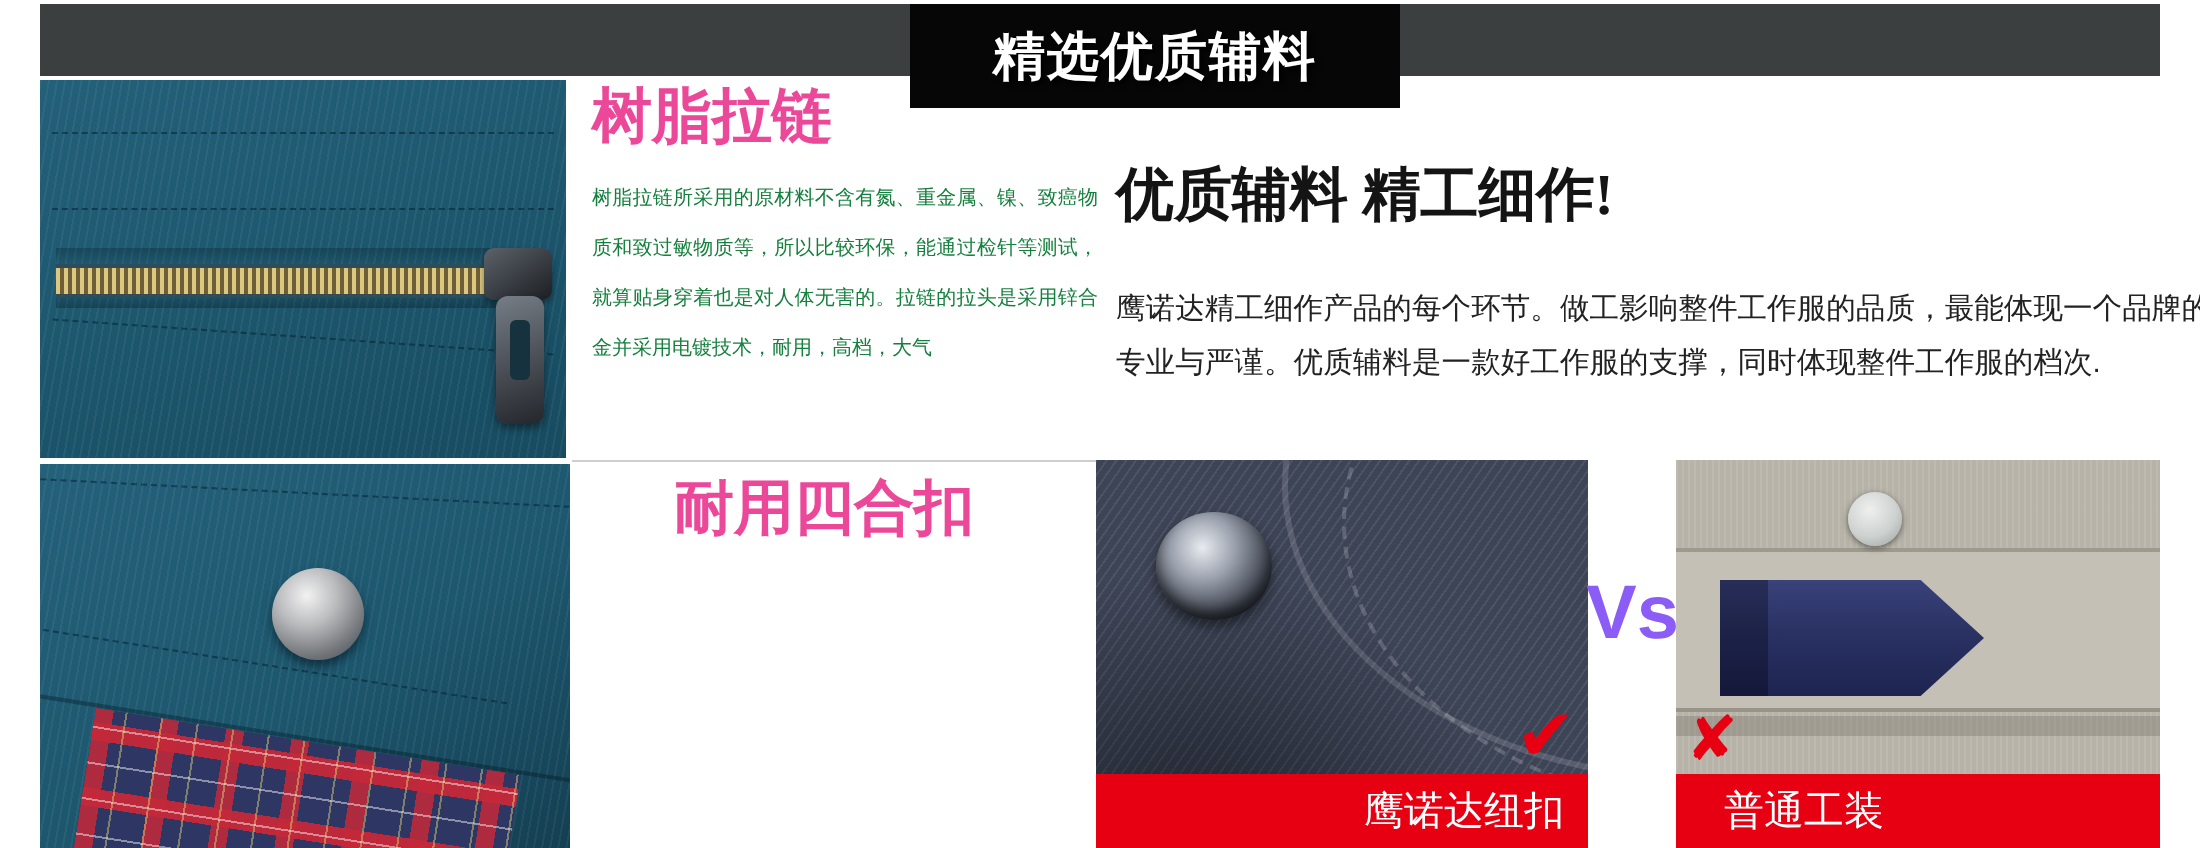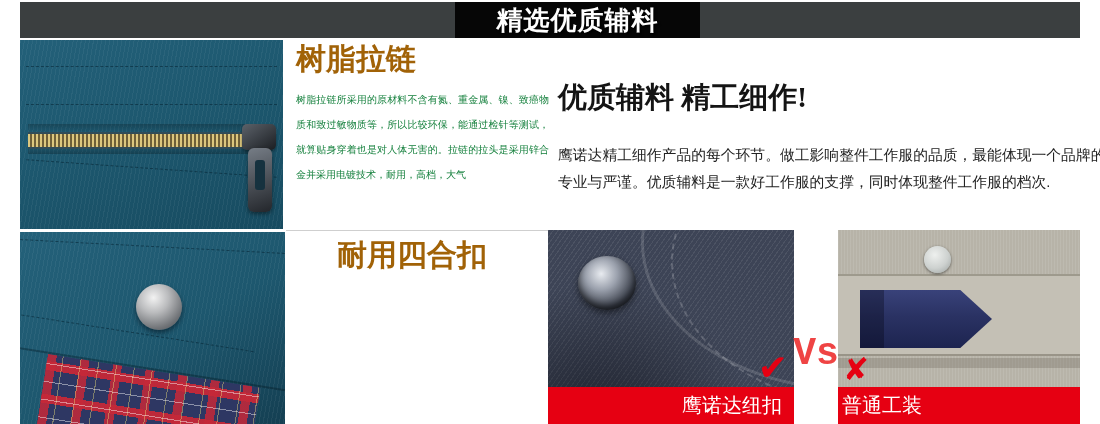--- a/index.html
+++ b/index.html
@@ -3,21 +3,21 @@
 <meta charset="utf-8">
 <style>
   html,body{margin:0;padding:0;}
   body{
     width:1100px;height:424px;position:relative;overflow:hidden;
     background:#ffffff;
     font-family:"Liberation Sans","DejaVu Sans",sans-serif;
   }
   
   .header-bar{position:absolute;left:20px;top:2px;width:1060px;height:36px;background:#3b3f40;}
-  .header-black{position:absolute;left:435px;top:0;width:245px;height:36px;background:#060606;
+  .header-black{position:absolute;left:435px;top:0;width:245px;height:52px;background:#060606;
     display:flex;align-items:center;justify-content:center;}
   .header-title{color:#fff;font-size:26px;font-weight:bold;letter-spacing:1px;
     text-shadow:2px 2px 2px rgba(0,0,0,.85);white-space:nowrap;}
   
   .photo{position:absolute;overflow:hidden;}
   .photo-zipper{left:20px;top:40px;width:263px;height:189px;
     background:linear-gradient(160deg,#236079 0%,#1d586f 45%,#174b60 100%);}
   .photo-snap{left:20px;top:232px;width:265px;height:192px;
     background:linear-gradient(150deg,#24617a 0%,#1d576e 55%,#143f52 100%);}
   .fabric-tex{position:absolute;inset:0;
@@ -41,21 +41,21 @@
       repeating-linear-gradient(0deg,rgba(197,40,56,.95) 0 9px,transparent 9px 33px),
       repeating-linear-gradient(90deg,rgba(197,40,56,.85) 0 9px,transparent 9px 33px);}
   .seam-diag{position:absolute;left:-20px;top:112px;width:330px;height:0;
     border-top:2px solid rgba(0,20,30,.35);transform:rotate(9deg);transform-origin:0 0;}
   .snap-button{position:absolute;left:116px;top:52px;width:46px;height:46px;border-radius:50%;
     background:radial-gradient(circle at 38% 30%,#f2f2f2,#babbbd 35%,#6f7276 72%,#45474b 100%);
     box-shadow:0 3px 5px rgba(0,10,20,.5);}
   
   .feature{position:absolute;left:296px;width:256px;}
   .feature-1{top:42px;} .feature-2{top:238px;margin-left:41px;}
-  .feature-heading{color:#a16207;font-size:30px;font-weight:bold;line-height:1.15;margin:0 0 10px;}
+  .feature-heading{color:#ec4899;font-size:30px;font-weight:bold;line-height:1.15;margin:0 0 10px;}
   .feature-body{font-size:10px;line-height:25px;color:#15803d;margin:0;width:253px;text-align:justify;}
   .divider{position:absolute;left:286px;top:230px;width:262px;height:1px;background:#cfcfcf;}
   
   .intro{position:absolute;left:558px;top:78px;width:548px;}
   .intro-heading{font-family:"Liberation Serif","DejaVu Serif",serif;font-size:29px;font-weight:bold;
     color:#141414;margin:0 0 24px;}
   .intro-body{font-size:14.8px;line-height:27px;color:#222;margin:0;}
   
   .photo-good{left:548px;top:230px;width:246px;height:194px;background:#3d4456;}
   .twill{position:absolute;inset:0;
@@ -80,26 +80,26 @@
     clip-path:polygon(0 0,76% 0,100% 50%,76% 100%,0 100%);}
   .tab-fold{position:absolute;left:0;top:0;width:24px;height:100%;background:rgba(0,0,10,.3);}
   .tab-snap{position:absolute;left:86px;top:16px;width:27px;height:27px;border-radius:50%;
     background:radial-gradient(circle at 40% 33%,#eef0ee,#cdd1cf 55%,#9aa09e 100%);
     box-shadow:0 1px 3px rgba(0,0,0,.5);}
   
   .label-bar{position:absolute;left:0;right:0;bottom:0;height:37px;background:#e60012;
     display:flex;align-items:center;color:#fff;
     font-family:"Liberation Serif","DejaVu Serif",serif;font-size:20px;margin-top:28px;}
   .label-right{justify-content:flex-end;padding-right:12px;}
-  .label-left{justify-content:flex-start;padding-left:4px;}
+  .label-left{justify-content:flex-start;padding-left:24px;}
   .mark{position:absolute;color:#e60012;font-weight:bold;line-height:1;}
   .check-mark{right:6px;bottom:38px;font-size:36px;}
   .cross-mark{left:5px;bottom:39px;font-size:31px;}
   .vs{position:absolute;left:793px;top:286px;width:46px;text-align:center;
-    font-family:Liberation Mono, monospace;font-weight:bold;font-size:38px;color:#ef4444;margin-top:46px;}
+    font-family:Liberation Sans, sans-serif;font-weight:bold;font-size:38px;color:#8b5cf6;}
 </style>
 </head>
 <body>
 
 <div class="header-bar">
   <div class="header-black">
     <span class="header-title">精选优质辅料</span>
   </div>
 </div>
 

